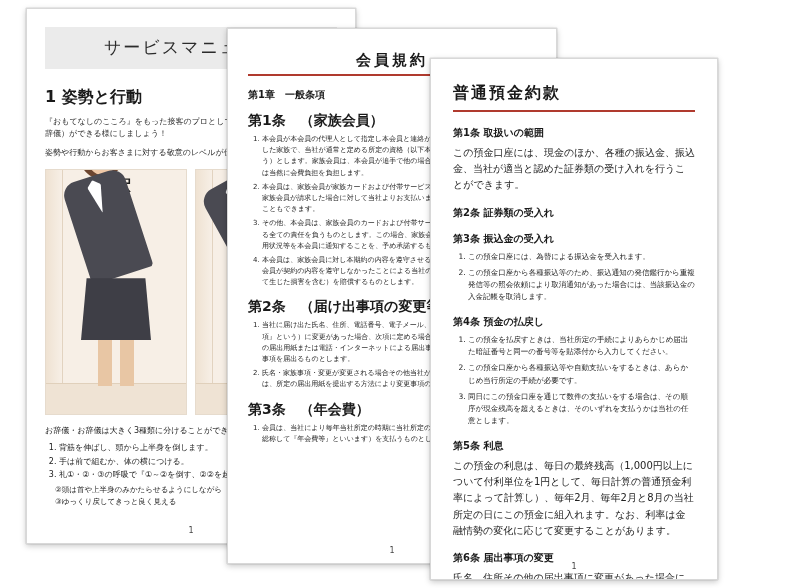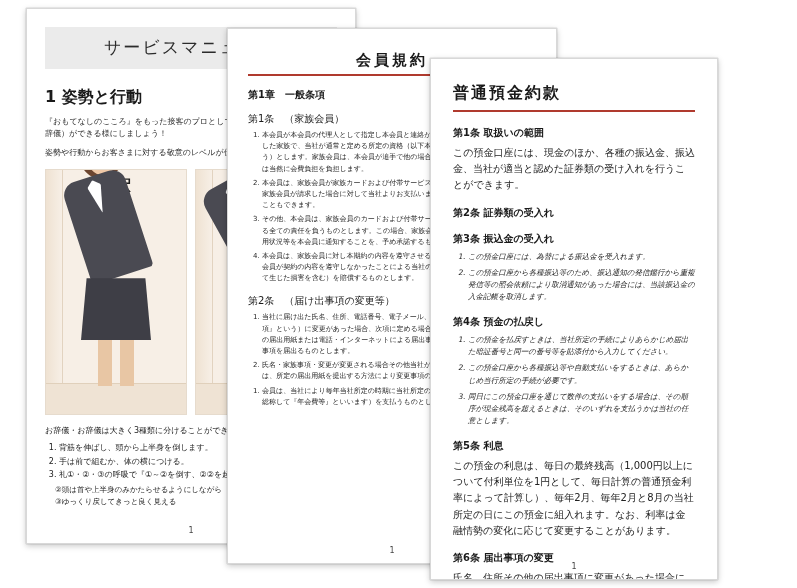--- a/index.html
+++ b/index.html
@@ -172,21 +172,21 @@
     text-align: center;
     font-size: 15px;
     font-weight: bold;
     letter-spacing: 3px;
     margin: 4px 0 4px 0;
   }
   .rules-rule {
     height: 2px; background: #b03a2e; margin: 0 0 12px 0;
   }
   .rules-chapter { font-size: 10px; font-weight: bold; margin: 0 0 10px 0; }
-  .rules-art { font-size: 10px; font-weight: normal; margin: 10px 0 4px 0; }
+  .rules-art { font-size: 14px; font-weight: bold; margin: 10px 0 4px 0; }
   .rules-ol { margin: 0; padding-left: 14px; font-size: 7px; line-height: 1.6; color: #242424; }
   .rules-ol li { margin-bottom: 3px; }
 
   
   #page-deposit {
     left: 430px;
     top: 58px;
     width: 288px;
     height: 522px;
     padding: 20px 22px 10px 22px;
@@ -195,21 +195,21 @@
   .dep-title {
     font-size: 16px;
     font-weight: bold;
     letter-spacing: 2px;
     margin: 4px 0 6px 0;
   }
   .dep-rule { height: 2px; background: #b03a2e; margin: 0 0 14px 0; }
   .dep-art { font-size: 10px; font-weight: bold; margin: 12px 0 5px 0; }
   .dep-p { font-size: 10px; line-height: 1.62; margin: 0 0 4px 0; color: #222; }
   .dep-ol { margin: 0; padding-left: 15px; font-size: 7.5px; line-height: 1.62; color: #222; }
-  .dep-ol li { margin-bottom: 4px; font-style: italic; }
+  .dep-ol li { margin-bottom: 4px; }
 </style>
 </head>
 <body>
 
 <div class="stage">
 
   <div class="page" id="page-manual">
     <div class="manual-title">サービスマニュアル</div>
     <div class="manual-h1">1 姿勢と行動</div>
     <p class="manual-p">『おもてなしのこころ』をもった接客のプロとして、正しい姿勢（立ち方、お辞儀）ができる様にしましょう！</p>
@@ -282,20 +282,21 @@
       <li>その他、本会員は、家族会員のカードおよび付帯サービスを利用したことにより生じる全ての責任を負うものとします。この場合、家族会員は、当社が、家族カード・利用状況等を本会員に通知することを、予め承諾するものとします。</li>
       <li>本会員は、家族会員に対し本期約の内容を遵守させるものとします。本会員は、家族会員が契約の内容を遵守しなかったことによる当社の損害（家族カードの管理に関して生じた損害を含む）を賠償するものとします。</li>
     </ol>
 
     <div class="rules-art">第2条　（届け出事項の変更等）</div>
     <ol class="rules-ol">
       <li>当社に届け出た氏名、住所、電話番号、電子メール、その他届出事項（以下『届出事項』という）に変更があった場合、次項に定める場合を除き、会員は速やかに、所定の届出用紙または電話・インターネットによる届出事項の当社所定の方法により変更事項を届出るものとします。</li>
       <li>氏名・家族事項・変更が変更される場合その他当社が必要と認める場合には、会員は、所定の届出用紙を提出する方法により変更事項の届出を行うものとします。</li>
     </ol>
 
+    <div class="rules-art">第3条　（年会費）</div>
     <ol class="rules-ol">
       <li>会員は、当社により毎年当社所定の時期に当社所定の年会費及びサービス会費（以下総称して『年会費等』といいます）を支払うものとします。</li>
     </ol>
 
     <div class="page-num">1</div>
   </div>
 
   <div class="page" id="page-deposit">
     <div class="dep-title">普通預金約款</div>
     <div class="dep-rule"></div>

